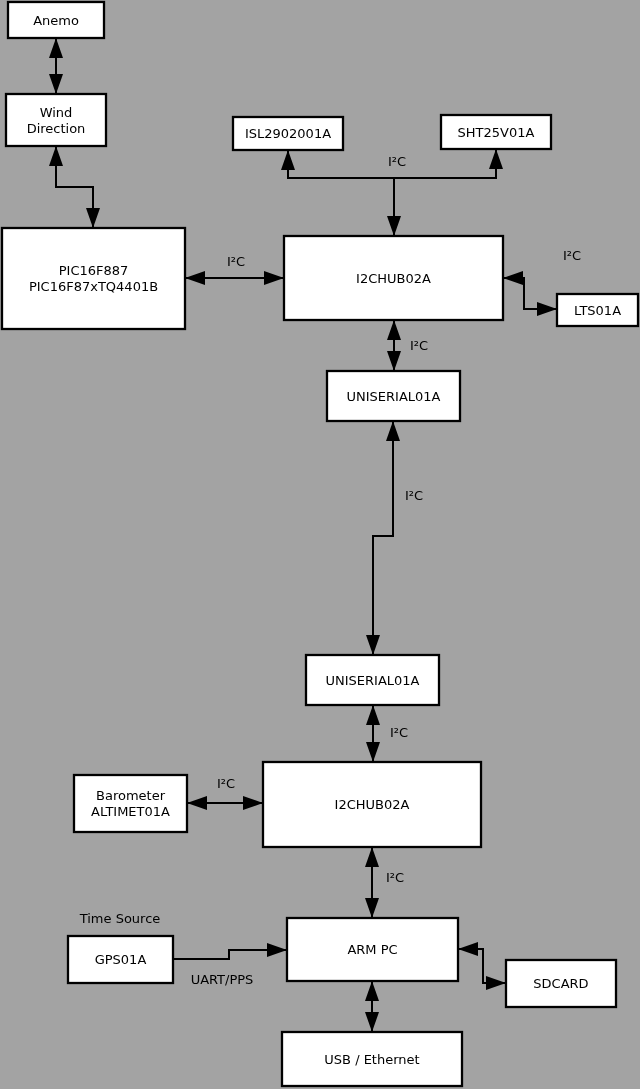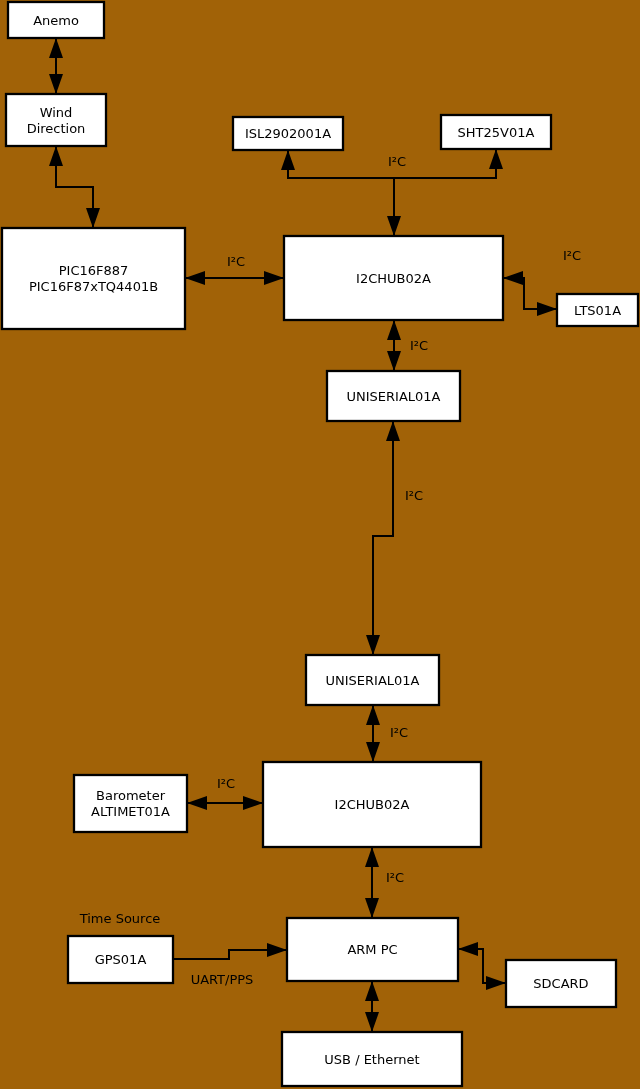--- a/index.html
+++ b/index.html
@@ -4,21 +4,21 @@
 <style>
   html, body {
     margin: 0;
     padding: 0;
     background: #ffffff;
   }
   .canvas {
     position: relative;
     width: 640px;
     height: 1089px;
-    background: #a16207;
+    background: #a3a3a3;
     font-family: "DejaVu Sans", "Liberation Sans", sans-serif;
     overflow: hidden;
   }
   svg text {
     font-family: "DejaVu Sans", "Liberation Sans", sans-serif;
     font-size: 13px;
     fill: #000000;
   }
   svg rect.node-box {
     fill: #ffffff;

